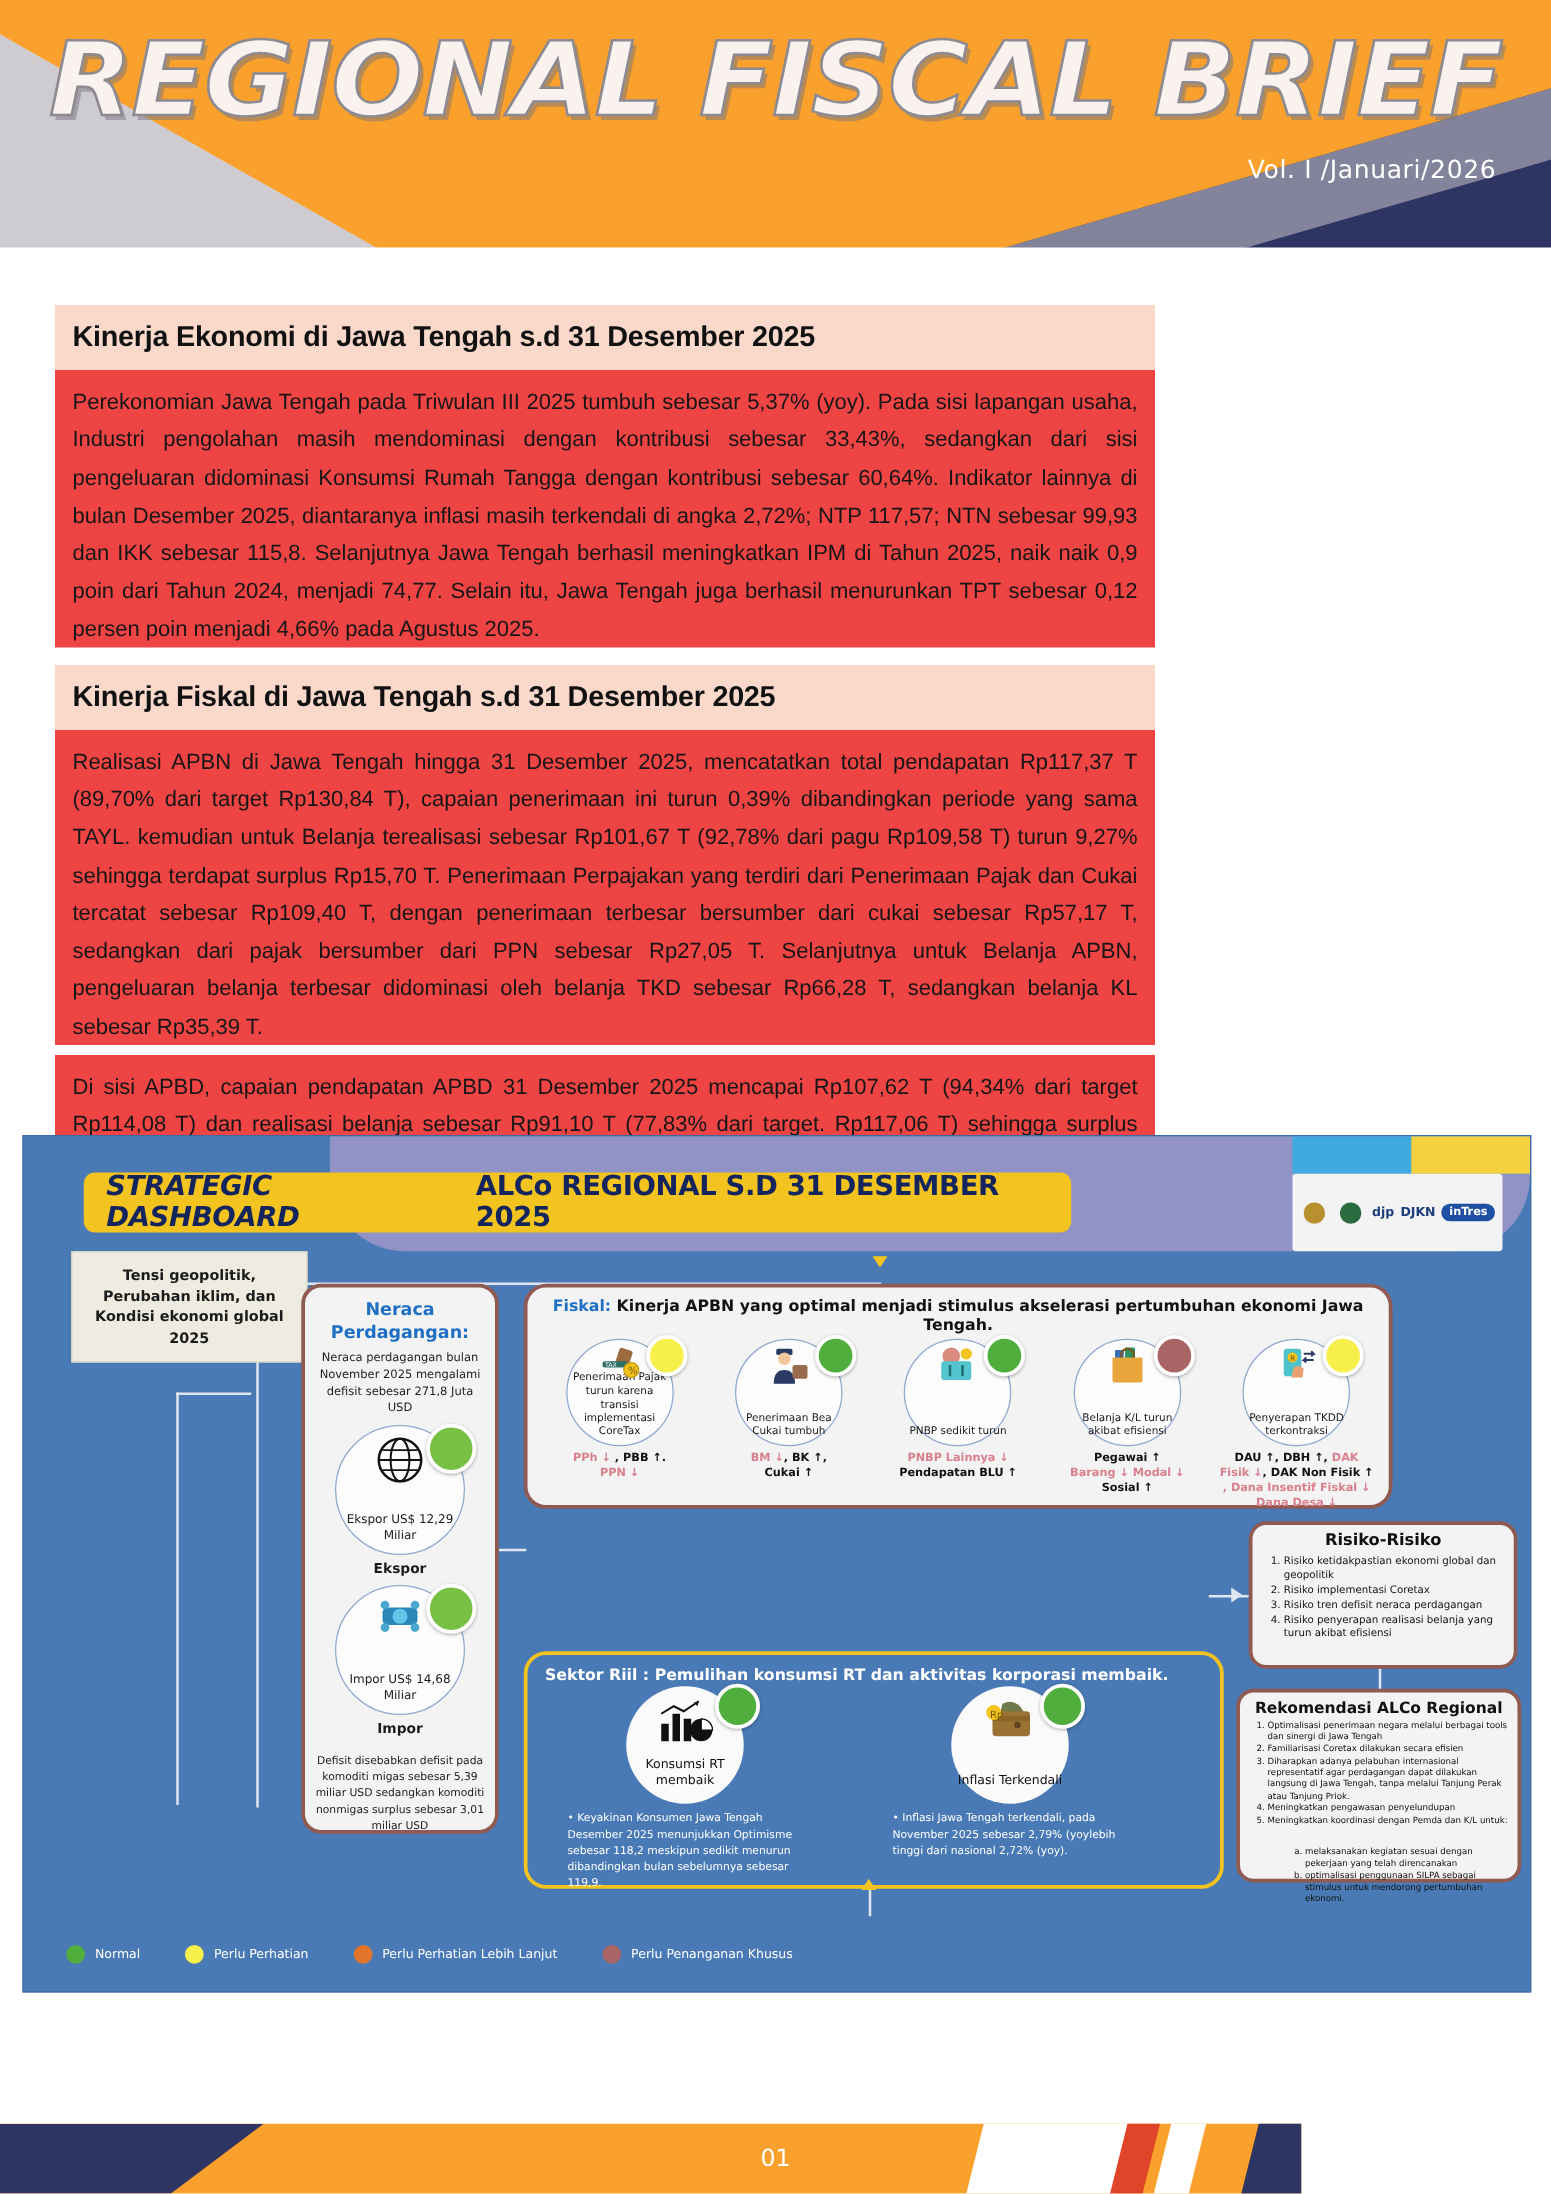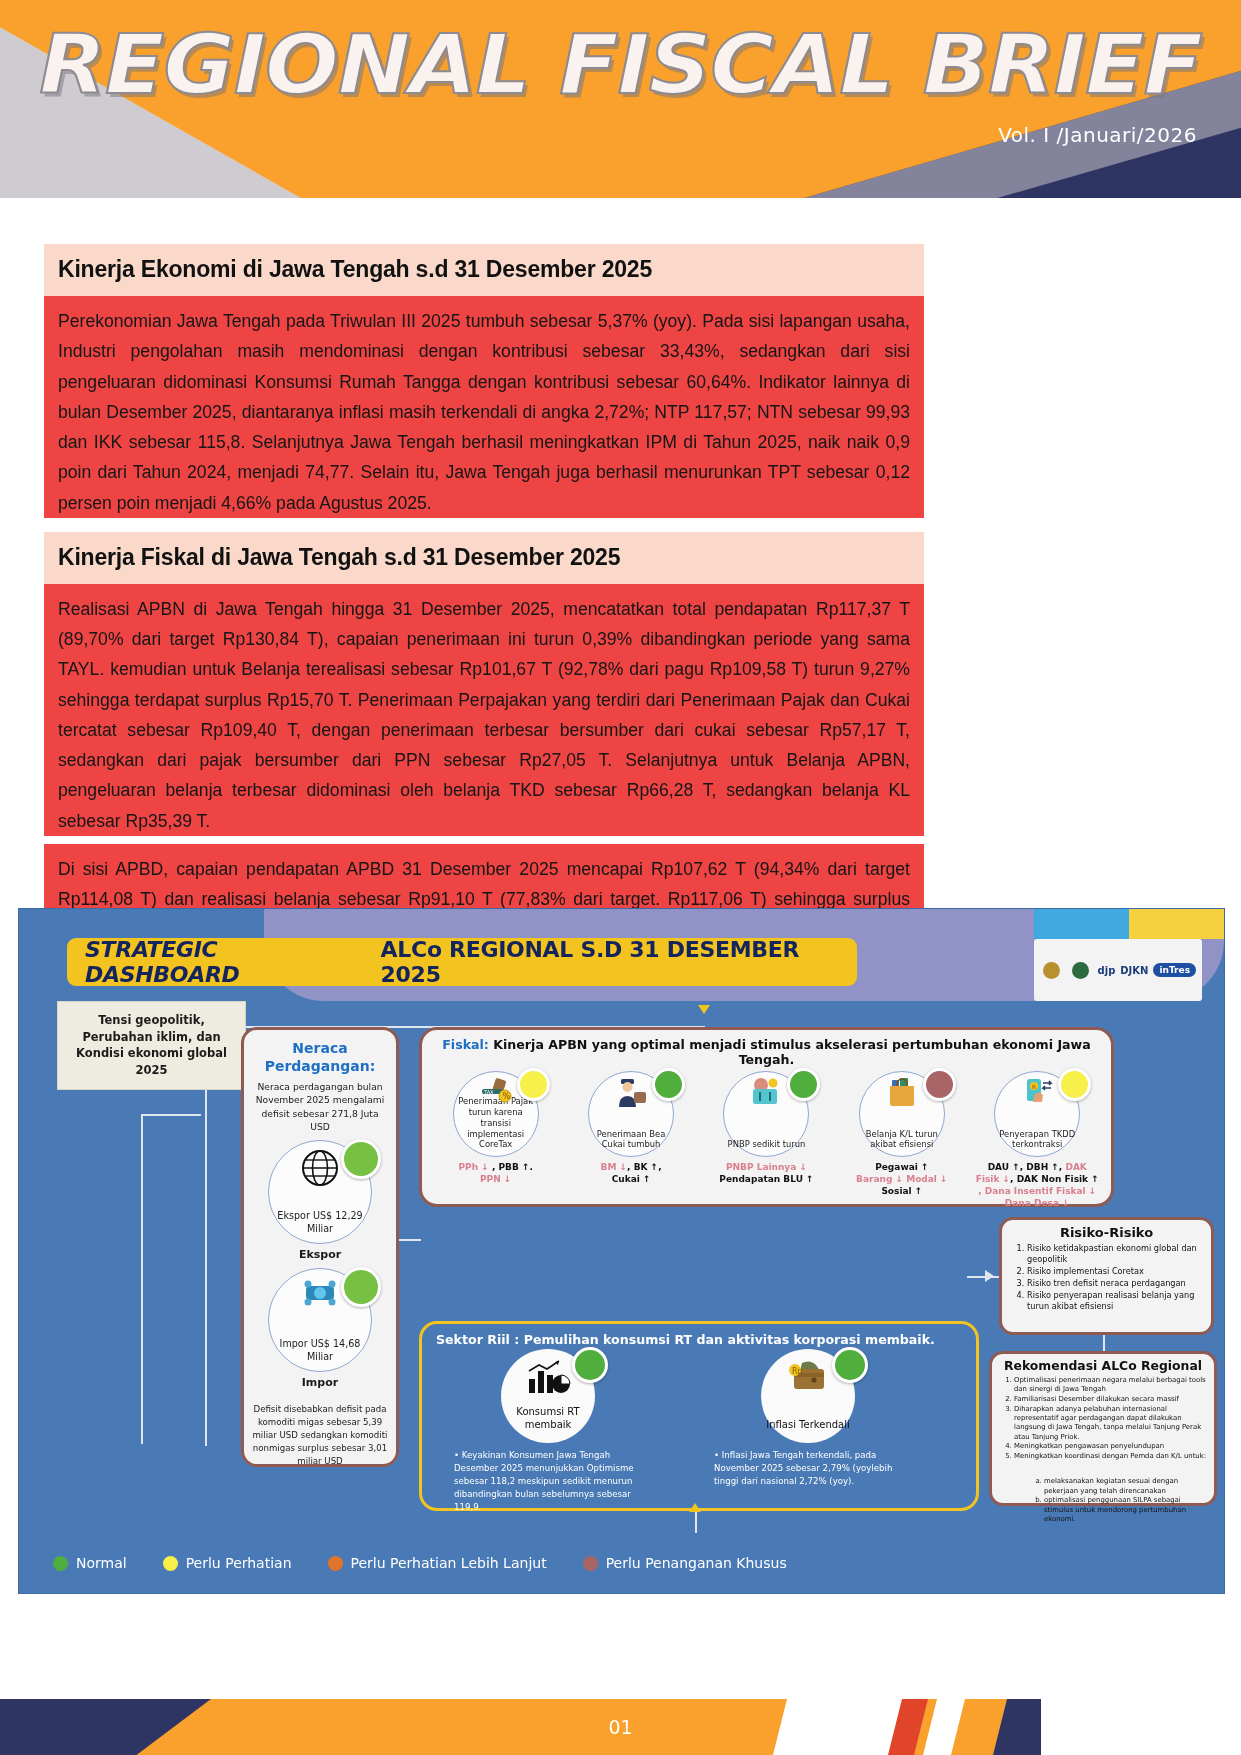--- a/index.html
+++ b/index.html
@@ -150,21 +150,21 @@
   .rekom{position:absolute;left:970px;top:442px;width:228px;height:155px;
      background:#f3f3f3;border:3px solid #8e5a52;border-radius:14px;box-sizing:border-box;
      padding:4px 6px;}
   .rekom-h{font-size:12.4px;font-weight:bold;text-align:center;color:#111;
      font-family:"DejaVu Sans",sans-serif;}
   .rekom .olist{font-size:6.9px;line-height:1.34;padding-left:16px;}
   .sublist{margin:16px;padding-left:14px;list-style-type:lower-alpha;}
 
   
   .legend{position:absolute;left:34px;bottom:22px;display:flex;align-items:center;gap:36px;}
-  .lg{display:flex;align-items:center;gap:8px;font-size:14px;color:#fff;
+  .lg{display:flex;align-items:center;gap:8px;font-size:10px;color:#fff;
      font-family:"DejaVu Sans",sans-serif;}
   .lg i{width:15px;height:15px;border-radius:50%;display:inline-block;}
 
   
   .ln{position:absolute;background:#dfe6ef;}
   .arrow-d{position:absolute;width:0;height:0;border-left:6px solid transparent;
      border-right:6px solid transparent;border-top:9px solid #f3c31f;}
   .arrow-u{position:absolute;width:0;height:0;border-left:6px solid transparent;
      border-right:6px solid transparent;border-bottom:9px solid #f3c31f;}
   .arrow-r{position:absolute;width:0;height:0;border-top:6px solid transparent;
@@ -438,21 +438,21 @@
       <li>Risiko implementasi Coretax</li>
       <li>Risiko tren defisit neraca perdagangan</li>
       <li>Risiko penyerapan realisasi belanja yang turun akibat efisiensi</li>
     </ol>
   </div>
 
   <div class="rekom">
     <div class="rekom-h">Rekomendasi ALCo Regional</div>
     <ol class="olist">
       <li>Optimalisasi penerimaan negara melalui berbagai tools dan sinergi di Jawa Tengah</li>
-      <li>Familiarisasi Desember dilakukan secara massif</li>
+      <li>Familiarisasi Coretax dilakukan secara efisien</li>
       <li>Diharapkan adanya pelabuhan internasional representatif agar perdagangan dapat dilakukan langsung di Jawa Tengah, tanpa melalui Tanjung Perak atau Tanjung Priok.</li>
       <li>Meningkatkan pengawasan penyelundupan</li>
       <li>
         <span>Meningkatkan koordinasi dengan Pemda dan K/L untuk:</span>
         <ol class="sublist">
           <li>melaksanakan kegiatan sesuai dengan pekerjaan yang telah direncanakan</li>
           <li>optimalisasi penggunaan SILPA sebagai stimulus untuk mendorong pertumbuhan ekonomi.</li>
         </ol>
       </li>
     </ol>

